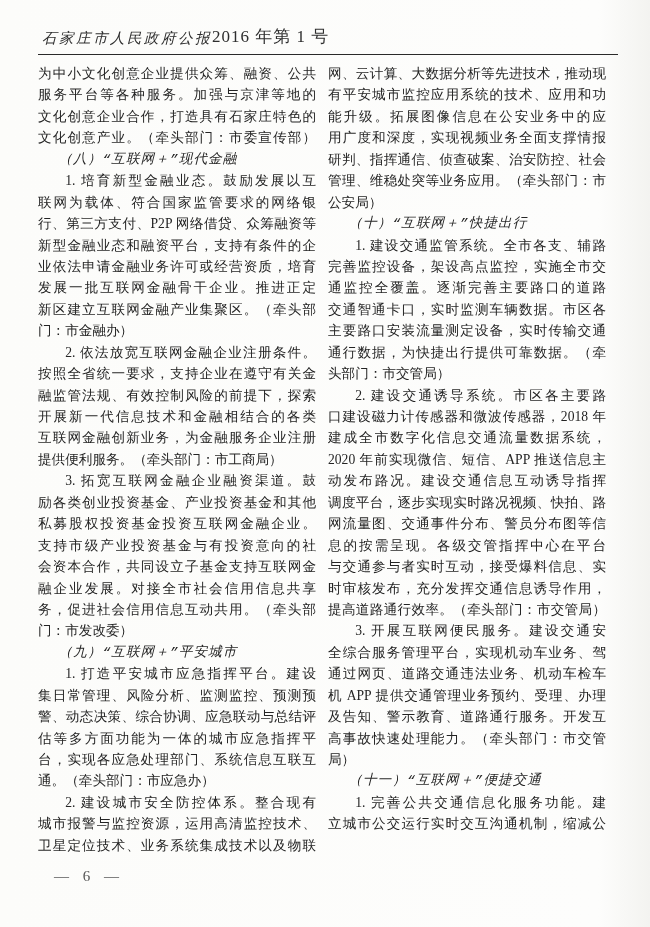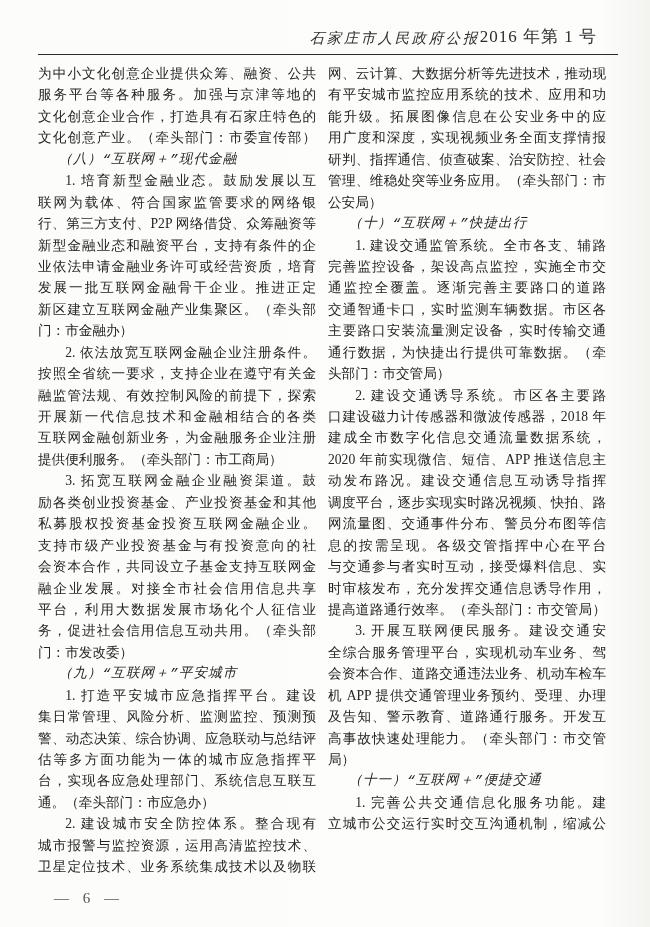--- a/index.html
+++ b/index.html
@@ -13,21 +13,21 @@
     position: relative;
     width: 650px;
     height: 927px;
     background: linear-gradient(90deg, #fcfcfa 0%, #fdfdfc 92%, #f3f3f0 100%);
     padding: 30px 32px 0 38px;
     overflow: hidden;
   }
   
   .page-header {
     display: flex;
-    justify-content: flex-end;
+    justify-content: flex-start;
     align-items: flex-end;
     border-bottom: 1.5px solid #2a2a2a;
     padding-bottom: 6px;
     height: 25px;
   }
   .journal-title {
     font-size: 14.5px;
     font-style: italic;
     letter-spacing: 2.5px;
     color: #2e2e2e;
@@ -111,21 +111,20 @@
         <div class="line">融监管法规、有效控制风险的前提下，探索</div>
         <div class="line">开展新一代信息技术和金融相结合的各类</div>
         <div class="line">互联网金融创新业务，为金融服务企业注册</div>
         <div class="line short">提供便利服务。（牵头部门：市工商局）</div>
         <div class="line indent">3. 拓宽互联网金融企业融资渠道。鼓</div>
         <div class="line">励各类创业投资基金、产业投资基金和其他</div>
         <div class="line">私募股权投资基金投资互联网金融企业。</div>
         <div class="line">支持市级产业投资基金与有投资意向的社</div>
         <div class="line">会资本合作，共同设立子基金支持互联网金</div>
         <div class="line">融企业发展。对接全市社会信用信息共享</div>
-        <div class="line">平台，利用大数据发展市场化个人征信业</div>
         <div class="line">务，促进社会信用信息互动共用。（牵头部</div>
         <div class="line short">门：市发改委）</div>
         <div class="line heading">（九）“互联网＋”平安城市</div>
         <div class="line indent">1. 打造平安城市应急指挥平台。建设</div>
         <div class="line">集日常管理、风险分析、监测监控、预测预</div>
         <div class="line">警、动态决策、综合协调、应急联动与总结评</div>
         <div class="line">估等多方面功能为一体的城市应急指挥平</div>
         <div class="line">台，实现各应急处理部门、系统信息互联互</div>
         <div class="line short">通。（牵头部门：市应急办）</div>
         <div class="line indent">2. 建设城市安全防控体系。整合现有</div>
@@ -154,21 +153,21 @@
         <div class="line">2020 年前实现微信、短信、APP 推送信息主</div>
         <div class="line">动发布路况。建设交通信息互动诱导指挥</div>
         <div class="line">调度平台，逐步实现实时路况视频、快拍、路</div>
         <div class="line">网流量图、交通事件分布、警员分布图等信</div>
         <div class="line">息的按需呈现。各级交管指挥中心在平台</div>
         <div class="line">与交通参与者实时互动，接受爆料信息、实</div>
         <div class="line">时审核发布，充分发挥交通信息诱导作用，</div>
         <div class="line">提高道路通行效率。（牵头部门：市交管局）</div>
         <div class="line indent">3. 开展互联网便民服务。建设交通安</div>
         <div class="line">全综合服务管理平台，实现机动车业务、驾</div>
-        <div class="line">会资本合作、道路交通违法业务、机动车检车</div>
+        <div class="line">通过网页、道路交通违法业务、机动车检车</div>
         <div class="line">机 APP 提供交通管理业务预约、受理、办理</div>
         <div class="line">及告知、警示教育、道路通行服务。开发互</div>
         <div class="line">高事故快速处理能力。（牵头部门：市交管</div>
         <div class="line short">局）</div>
         <div class="line heading">（十一）“互联网＋”便捷交通</div>
         <div class="line indent">1. 完善公共交通信息化服务功能。建</div>
         <div class="line">立城市公交运行实时交互沟通机制，缩减公</div>
       </section>
   </main>
 

